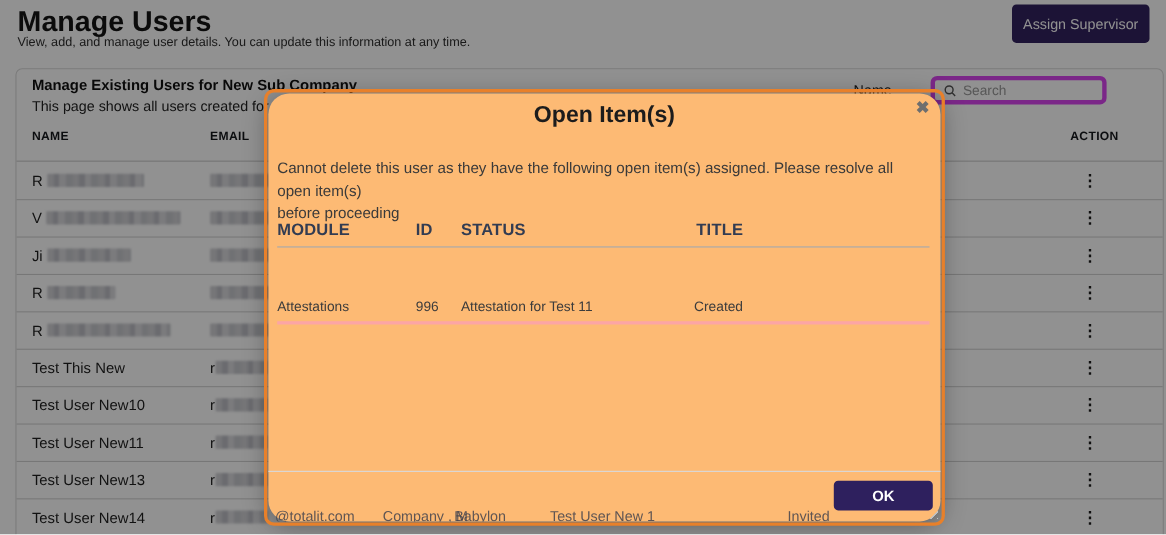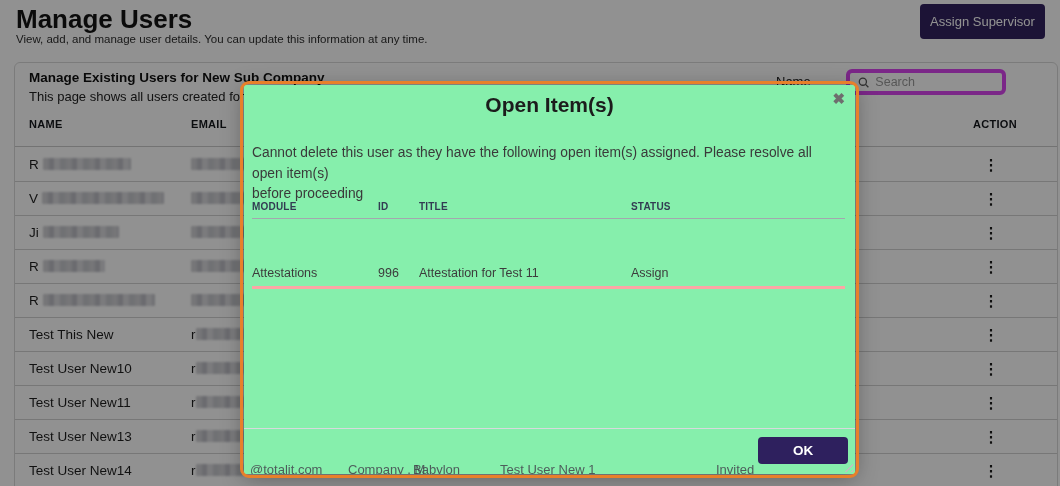--- a/index.html
+++ b/index.html
@@ -35,31 +35,31 @@
   .kebab { position:absolute; left:966px; top:4px; width:20px; height:26px; text-align:center;
     font-size:15px; font-weight:700; color:#1c1c1c; cursor:pointer; line-height:26px; }
   .redact { display:inline-block; height:12px; vertical-align:-1px; border-radius:1px;
     background:repeating-linear-gradient(90deg,#cfcfd3 0 6px,#bcbdc4 6px 11px,#d8d8dc 11px 17px,#c6c7cc 17px 23px);
     filter:blur(1.1px); }
 
   
   .overlay { position:absolute; inset:0; background:rgba(0,0,0,0.43); z-index:10; }
 
   
-  .modal { position:absolute; left:244px; top:85px; width:611px; height:389px; background:#86efac;
-    border-radius:1px; z-index:20; box-shadow:0 4px 22px rgba(0,0,0,.35); }
+  .modal { position:absolute; left:244px; top:85px; width:611px; height:389px; background:#fdba74;
+    border-radius:19px; z-index:20; box-shadow:0 4px 22px rgba(0,0,0,.35); }
   .modal-title { position:absolute; left:0; right:0; top:8px; text-align:center;
     font-size:21px; font-weight:700; color:#1c1c1c; }
   .modal-close { position:absolute; right:10px; top:5px; font-size:15px; font-weight:900;
     color:#6e6e6e; cursor:pointer; line-height:18px; }
   .modal-body { position:absolute; left:8px; right:12px; top:58px; font-size:13.8px;
     color:#3a3a3a; line-height:1.5; white-space:pre-line; }
   .mtable { position:absolute; left:8px; right:10px; top:112px; }
   .mtr { display:flex; width:100%; }
-  .mth { font-size:10px; font-weight:700; color:#323c52; letter-spacing:.2px; padding:4px 0 6px; }
+  .mth { font-size:15px; font-weight:700; color:#323c52; letter-spacing:.2px; padding:4px 0 6px; }
   .mtd { font-size:12.5px; color:#3c3c3c; padding:7px 0 6px; }
   .mtr.head { border-bottom:1px solid #a3a7ae; }
   .mtr.data { border-bottom:3px solid #fca5a5;margin-top:40px; }
   .c-module { width:126px; } .c-id { width:41px; } .c-title { width:212px; } .c-status { flex:1; }
   .modal-footer { position:absolute; left:0; right:0; bottom:0; height:46px; border-top:1px solid #d7dadd; }
   .ok-btn { position:absolute; right:7px; bottom:10px; width:90px; height:27px;
     background:#2e205e; color:#fff; font-size:13.5px; font-weight:700; border:none; border-radius:4px;
     font-family:inherit; cursor:pointer; }
   .resize-grip { position:absolute; right:2px; bottom:2px; width:12px; height:12px;
     background:repeating-linear-gradient(315deg,#c0c0c0 0 1.5px,transparent 1.5px 4.5px);
@@ -160,29 +160,29 @@
   <div class="modal">
     <div class="modal-title">Open Item(s)</div>
     <div class="modal-close">✖</div>
     <div class="modal-body">Cannot delete this user as they have the following open item(s) assigned. Please resolve all open item(s)
 before proceeding</div>
 
     <div class="mtable">
       <div class="mtr head">
         <div class="mth c-module">MODULE</div>
         <div class="mth c-id">ID</div>
+        <div class="mth c-status">STATUS</div>
         <div class="mth c-title">TITLE</div>
-        <div class="mth c-status">STATUS</div>
       </div>
       <div id="open-item-rows">
           <div class="mtr data">
             <div class="mtd c-module">Attestations</div>
             <div class="mtd c-id">996</div>
             <div class="mtd c-title">Attestation for Test 11</div>
-            <div class="mtd c-status">Assign</div>
+            <div class="mtd c-status">Created</div>
           </div>
         </div>
     </div>
 
     <div class="modal-footer">
       <button class="ok-btn">OK</button>
     </div>
     <div class="resize-grip"></div>
   </div>
 

